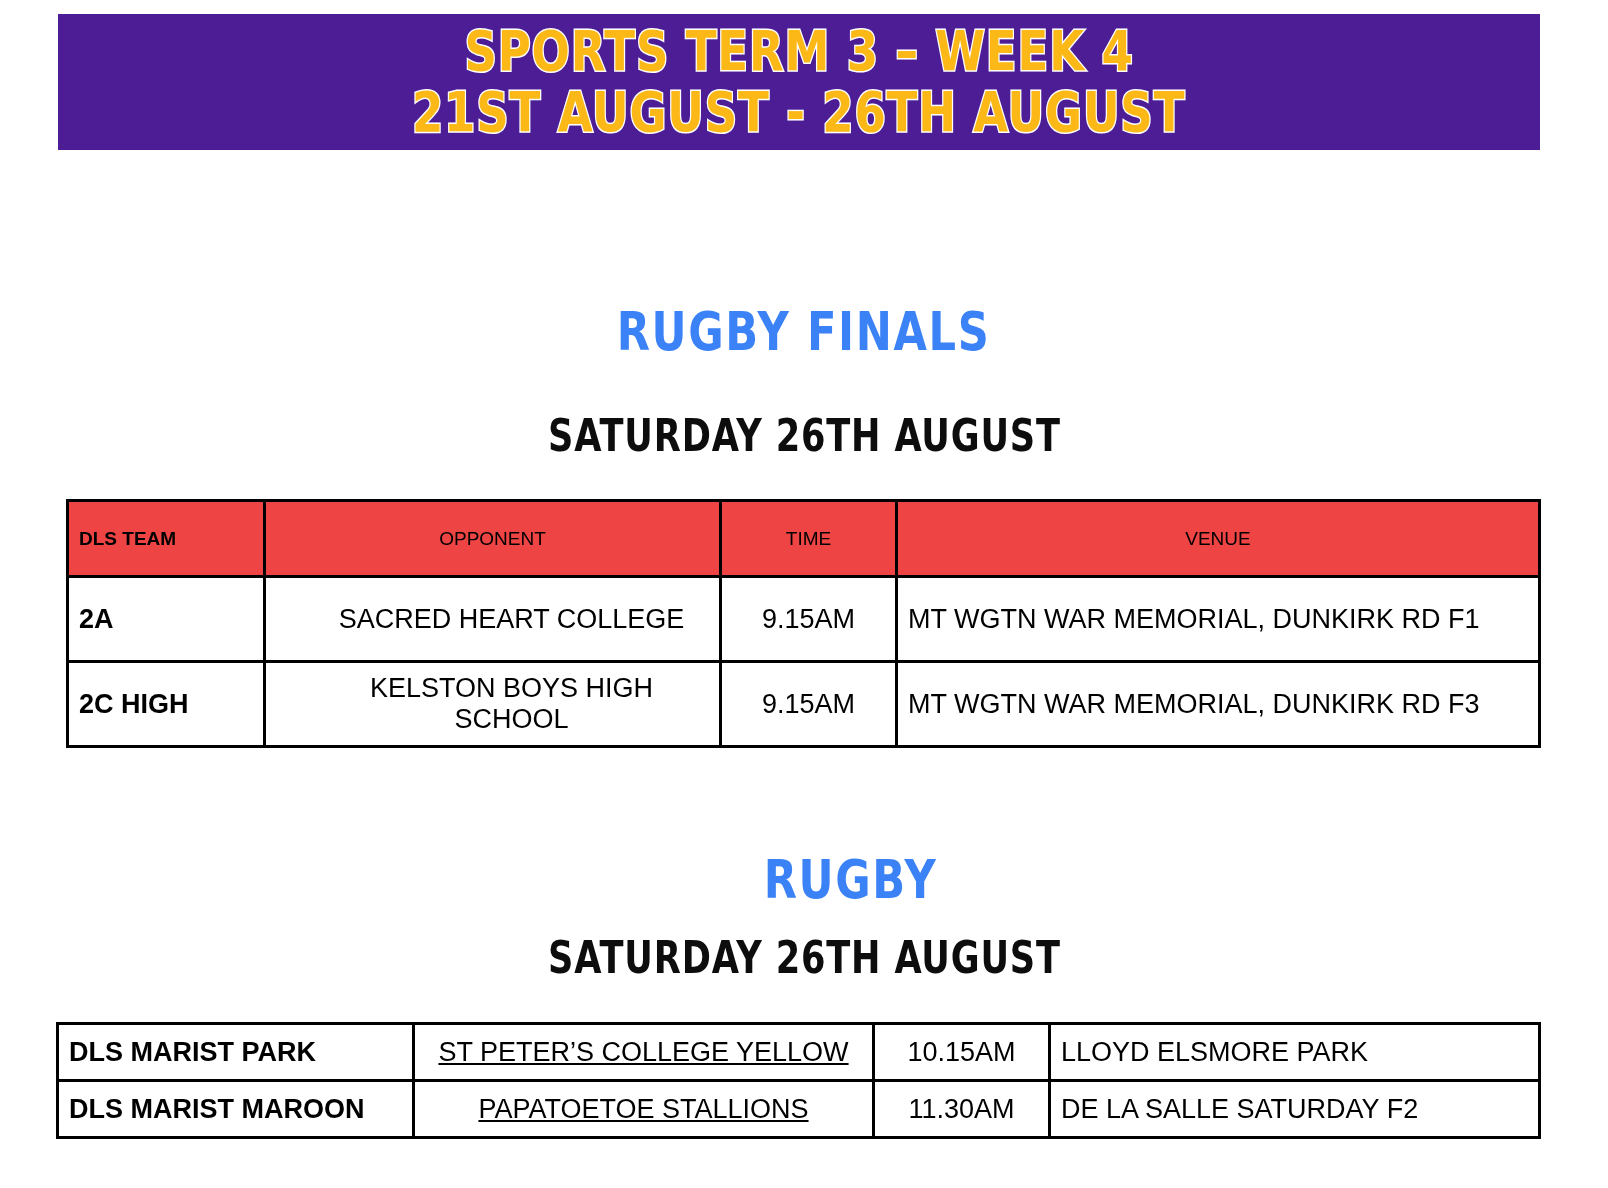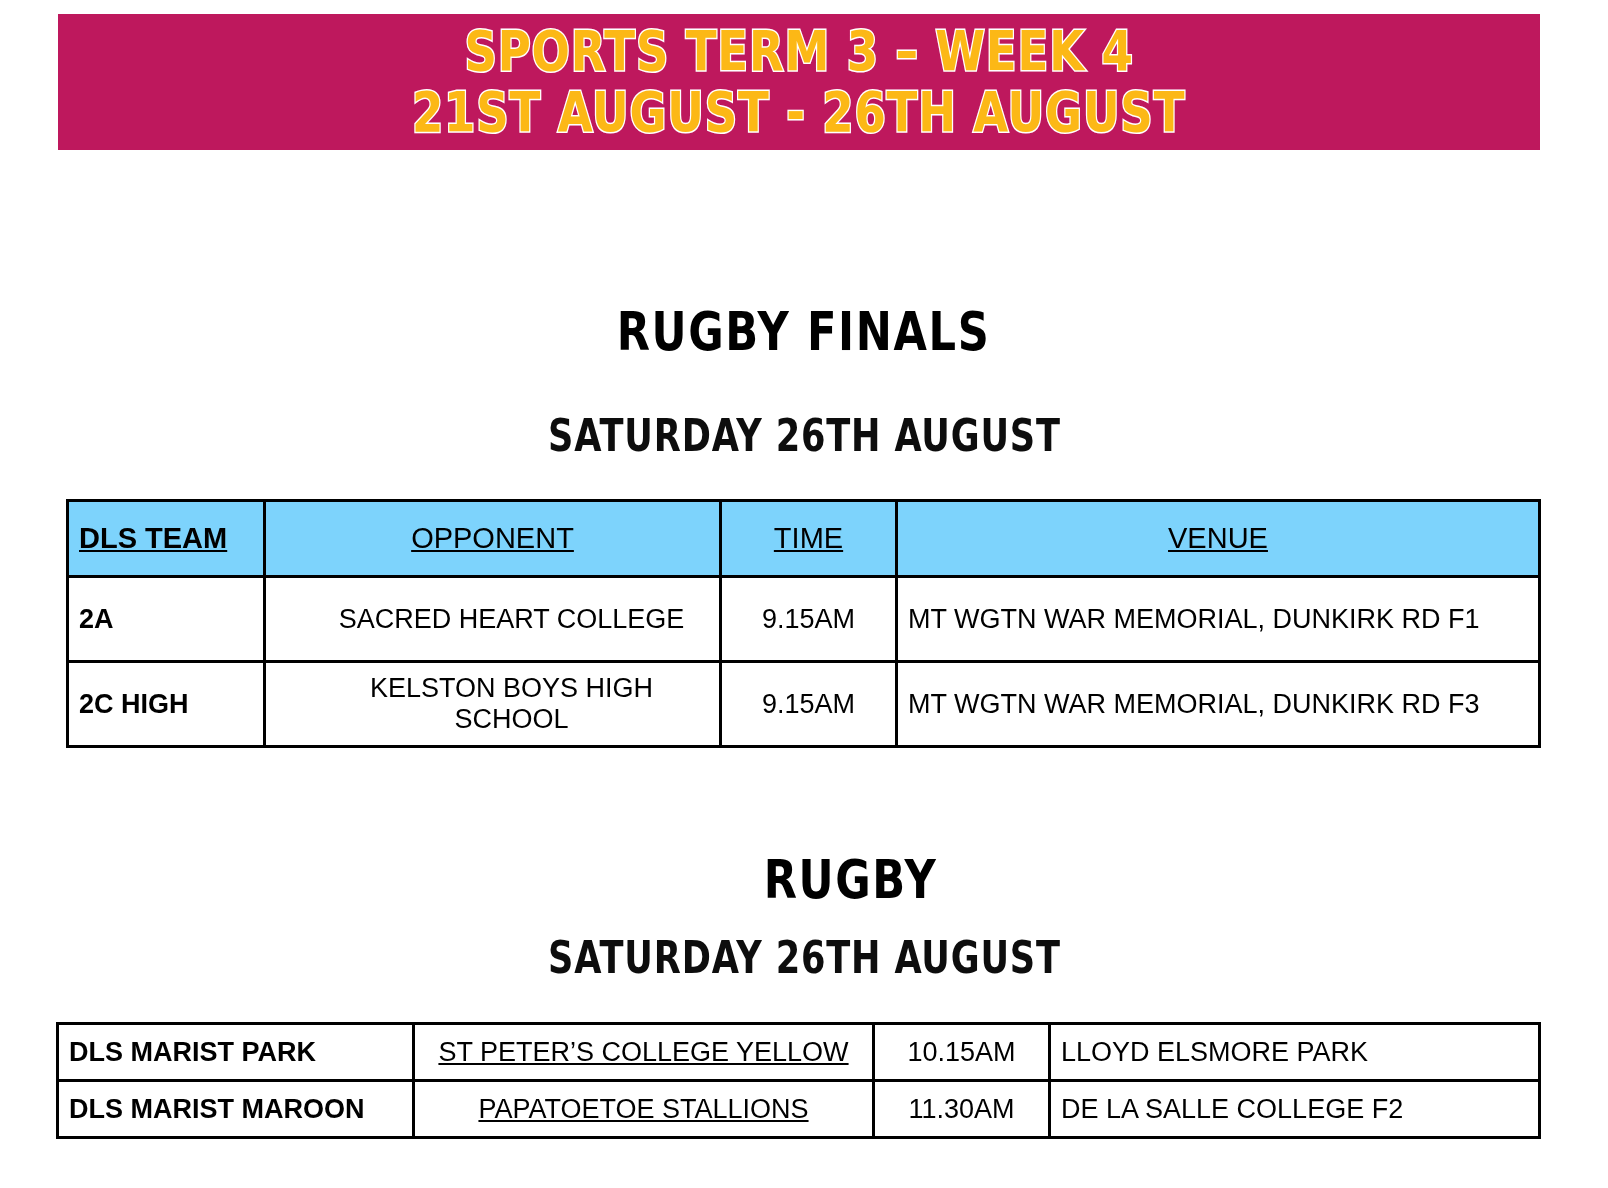--- a/index.html
+++ b/index.html
@@ -16,21 +16,21 @@
     overflow: hidden;
   }
 
   
   .banner {
     position: absolute;
     left: 58px;
     top: 14px;
     width: 1482px;
     height: 136px;
-    background: #be185d;
+    background: #4c1d95;
     display: flex;
     flex-direction: column;
     align-items: center;
     justify-content: center;
     box-sizing: border-box;
   }
   .banner-line {
     font-family: "DejaVu Sans", sans-serif;
     font-weight: 700;
     font-style: normal;
@@ -48,21 +48,21 @@
   .banner-line-2 { font-size: 55px; }
 
   
   .section-title {
     position: absolute;
     left: 0;
     width: 1608px;
     text-align: center;
     font-family: "DejaVu Sans", sans-serif;
     font-weight: 700;
-    color: #000000;
+    color: #3b82f6;
     white-space: nowrap;
   }
   .section-title span {
     display: inline-block;
     transform: scaleX(0.80);
     letter-spacing: 2px;
   }
   .section-date {
     position: absolute;
     left: 0;
@@ -101,26 +101,25 @@
     box-sizing: border-box;
   }
 
   
   #table-rugby-finals {
     left: 66px;
     top: 499px;
     width: 1472px;
   }
   #table-rugby-finals th {
-    background: #7dd3fc;
-    font-size: 29px;
+    background: #ef4444;
+    font-size: 19px;
     font-weight: 400;
     height: 76px;
     text-align: center;
-    text-decoration: underline;
   }
   #table-rugby-finals th.th-team {
     text-align: left;
     font-weight: 700;
   }
   #table-rugby-finals td { height: 85px; }
   #table-rugby-finals td.c-team    { text-align: left;   font-weight: 700; }
   #table-rugby-finals td.c-opp     { text-align: center; padding-left: 48px; }
   #table-rugby-finals td.c-time    { text-align: center; }
   #table-rugby-finals td.c-venue   { text-align: left;   line-height: 1.28; }
@@ -213,16 +212,16 @@
     <tr>
       <td class="c-team">DLS MARIST PARK</td>
       <td class="c-opp">ST PETER’S COLLEGE YELLOW</td>
       <td class="c-time">10.15AM</td>
       <td class="c-venue">LLOYD ELSMORE PARK</td>
     </tr>
     <tr>
       <td class="c-team">DLS MARIST MAROON</td>
       <td class="c-opp">PAPATOETOE STALLIONS</td>
       <td class="c-time">11.30AM</td>
-      <td class="c-venue">DE LA SALLE COLLEGE F2</td>
+      <td class="c-venue">DE LA SALLE SATURDAY F2</td>
     </tr>
   </tbody>
 </table>
 
 </body></html>

